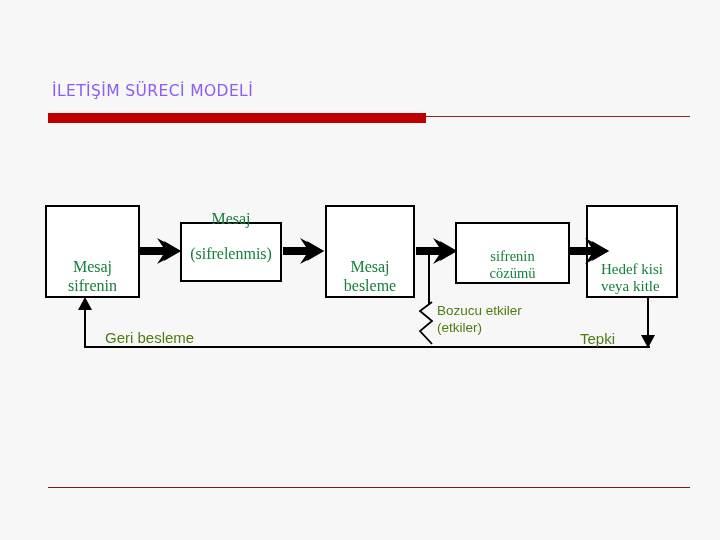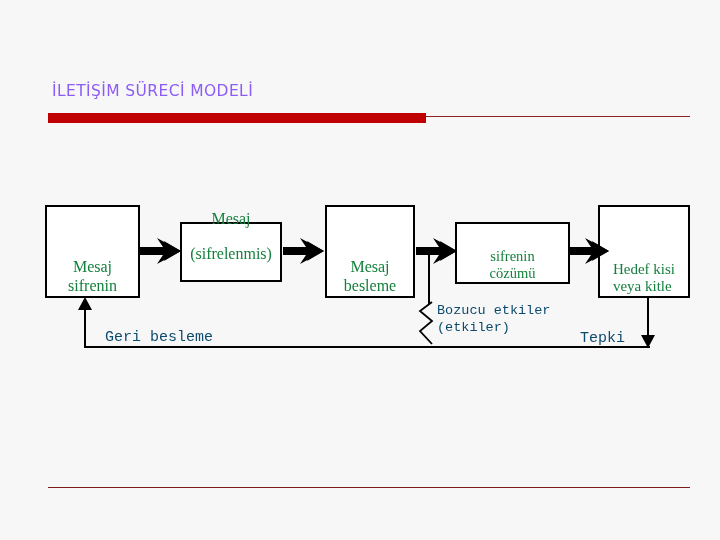--- a/index.html
+++ b/index.html
@@ -71,21 +71,21 @@
     text-align: center;
   }
   .node span {
     display: block;
     white-space: nowrap;
   }
   #node-source   { left: 45px;  top: 205px; width: 95px;  height: 93px;  font-size: 16px; }
   #node-message  { left: 180px; top: 222px; width: 102px; height: 60px;  font-size: 16px; }
   #node-channel  { left: 325px; top: 205px; width: 90px;  height: 93px;  font-size: 16px; }
   #node-decode   { left: 455px; top: 222px; width: 115px; height: 62px;  font-size: 14.5px; }
-  #node-target   { left: 598px; top: 205px; width: 92px;  height: 93px;  font-size: 15px; }
+  #node-target   { left: 586px; top: 205px; width: 92px;  height: 93px;  font-size: 15px; }
 
   #node-message .overflow-line { margin: 16px -6px; }
   #node-target .tgt { text-align: left; }
 
   
   .block-arrow {
     position: absolute;
     width: 44px;
     height: 30px;
   }
@@ -147,22 +147,22 @@
     position: absolute;
     left: 416px;
     top: 300px;
     width: 20px;
     height: 46px;
   }
 
   
   .diagram-label {
     position: absolute;
-    font-family: Liberation Mono, monospace;
-    color: #0c4a6e;
+    font-family: Liberation Sans, sans-serif;
+    color: #4d7c0f;
     white-space: nowrap;
   }
   #label-feedback { left: 105px; top: 329px; font-size: 15px; }
   #label-tepki    { left: 580px; top: 330px; font-size: 15px; }
   #label-noise {
     left: 437px;
     top: 303px;
     font-size: 13.5px;
     line-height: 1.25;
   }

